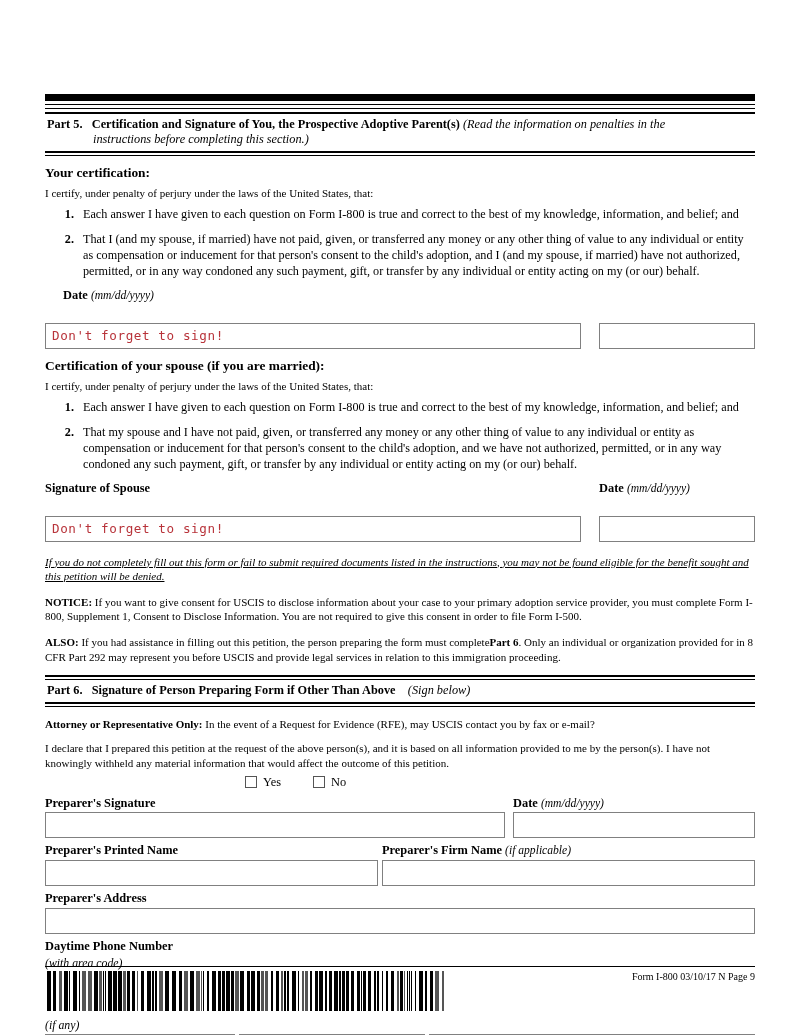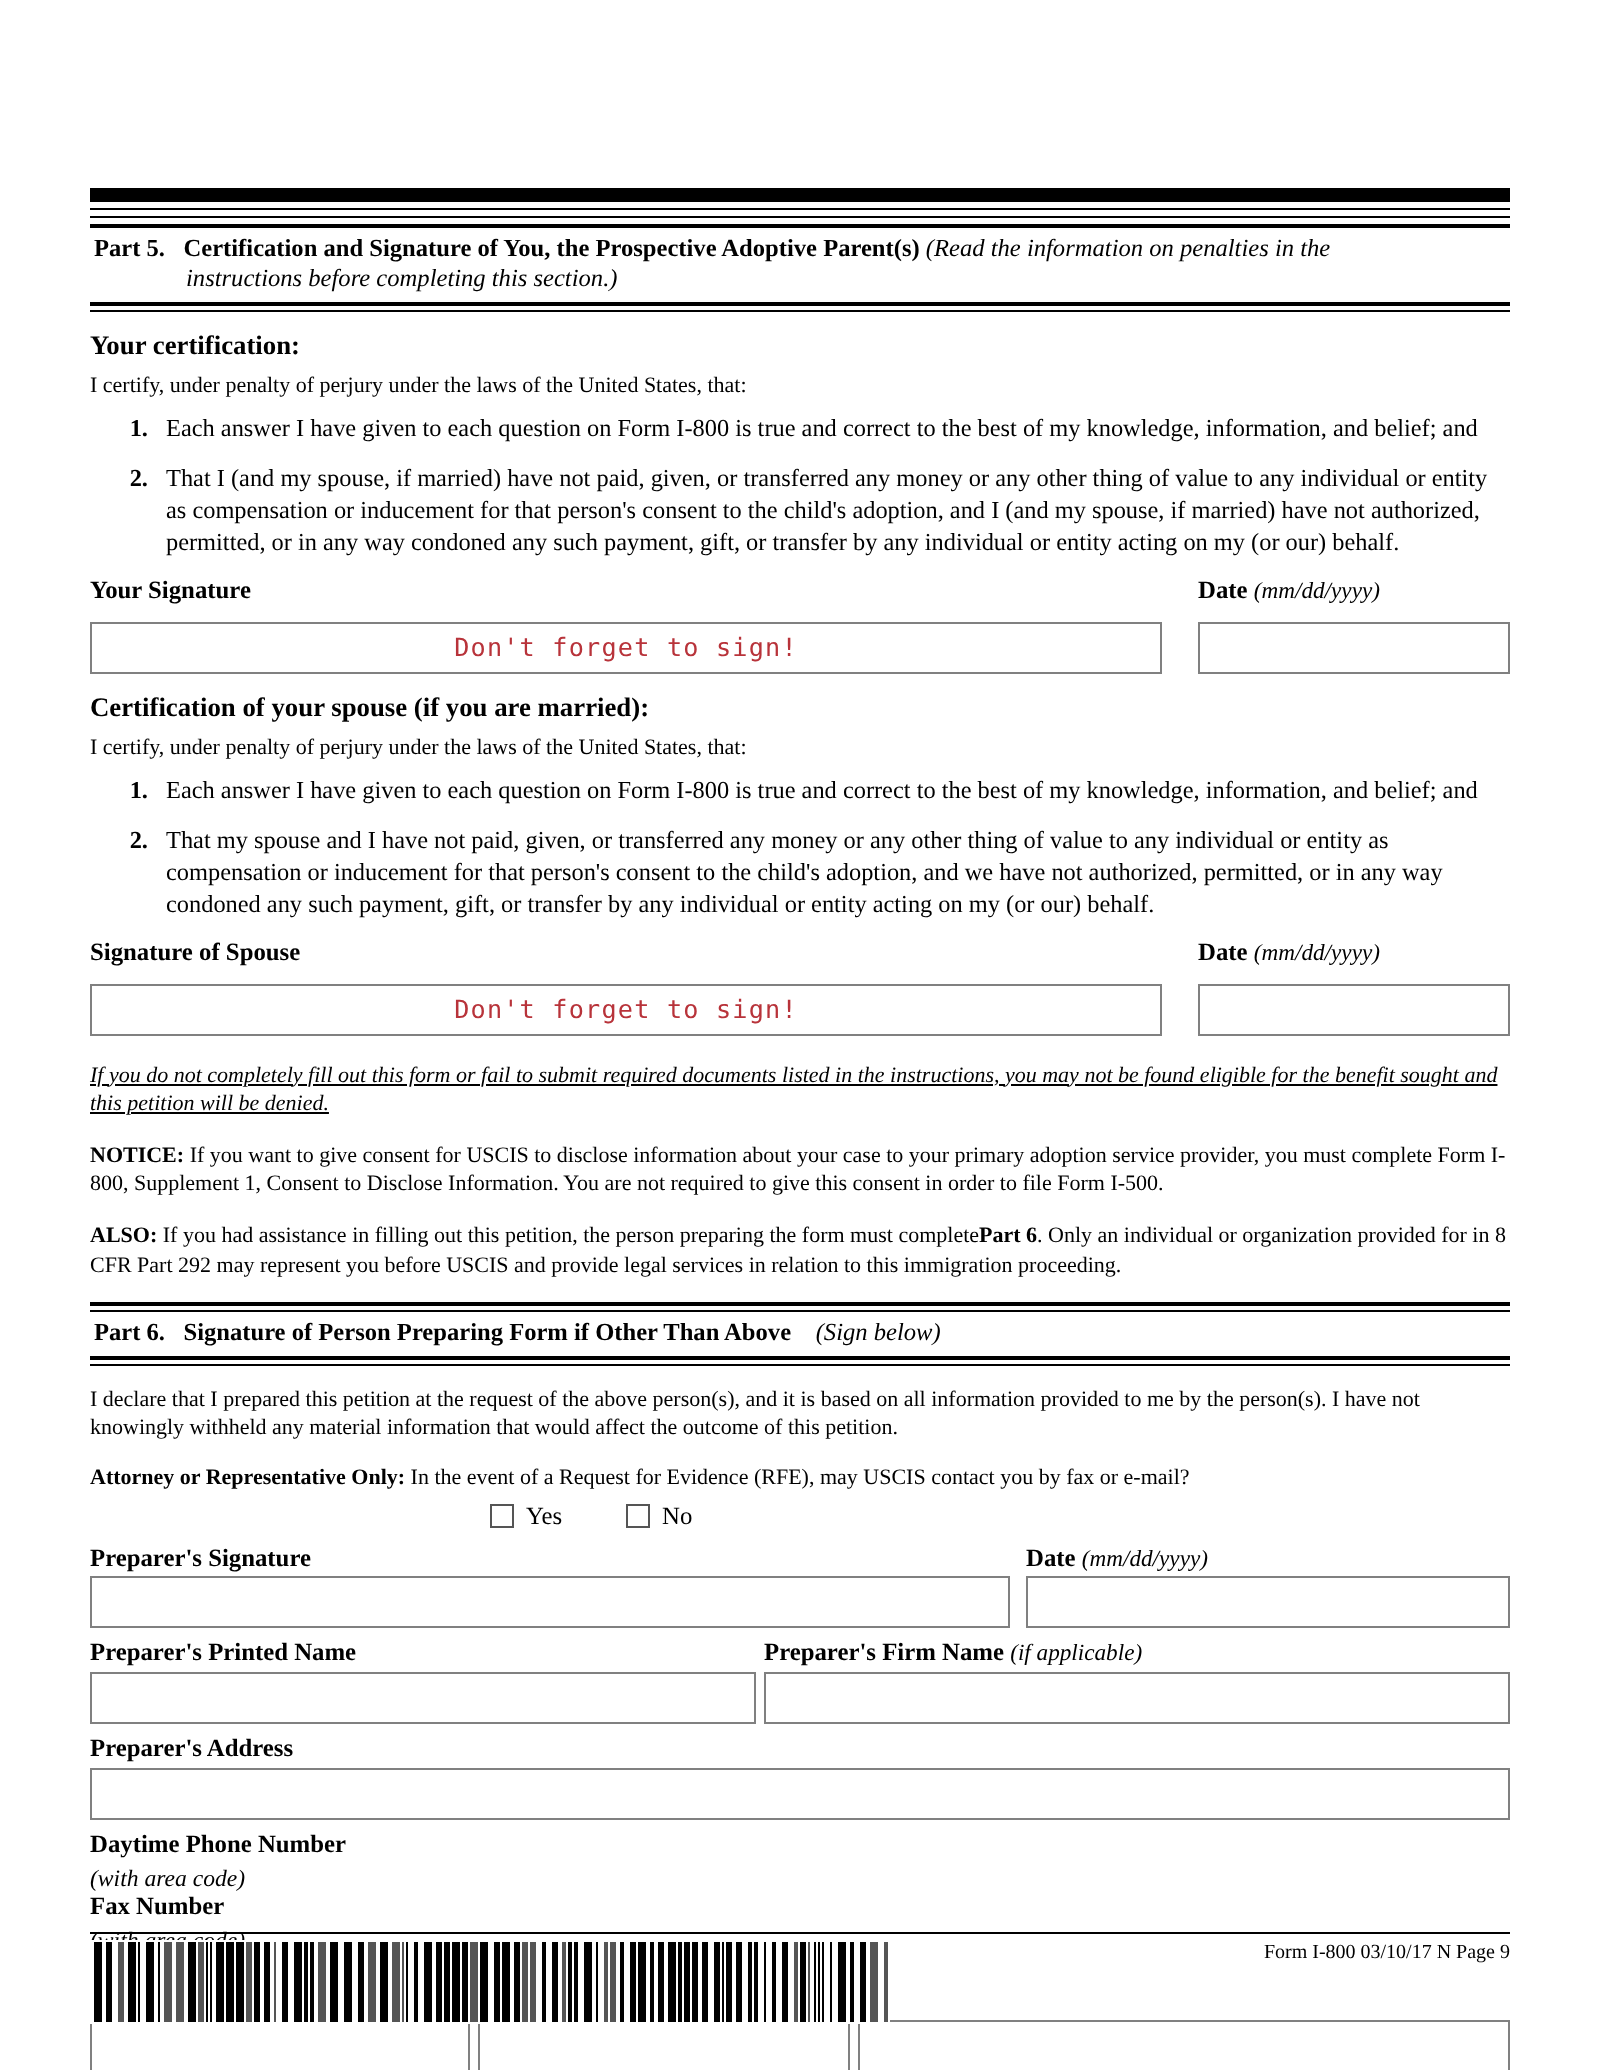--- a/index.html
+++ b/index.html
@@ -124,22 +124,21 @@
     letter-spacing: 0.6px;
     padding: 4px 6px 0 6px;
     white-space: nowrap;
     overflow: hidden;
   }
 
   .sig-row {
     display: flex;
     gap: 0;
     align-items: flex-end;
-    margin-top: 6px;
-    text-align: center;
+    margin-top: 18px;
   }
   .sig-left { width: 536px; }
   .sig-spacer { width: 18px; }
   .sig-right { width: 156px; }
 
   .labels-row {
     display: flex;
     align-items: flex-end;
     margin-top: 6px;
   }
@@ -229,21 +228,20 @@
 
     <div class="para">I certify, under penalty of perjury under the laws of the United States, that:</div>
 
     <ol class="numlist">
       <li>Each answer I have given to each question on Form I-800 is true and correct to the best of my knowledge, information, and belief; and</li>
       <li>That I (and my spouse, if married) have not paid, given, or transferred any money or any other thing of value to any individual or entity as compensation or inducement for that person's consent to the child's adoption, and I (and my spouse, if married) have not authorized, permitted, or in any way condoned any such payment, gift, or transfer by any individual or entity acting on my (or our) behalf.</li>
     </ol>
 
     <div class="labels-row">
       <div class="lbl-sp" style="width:0"></div>
-      <div class="field-label lbl-sig">Your Signature</div>
       <div class="lbl-sp"></div>
       <div class="field-label lbl-date">
         <span>Date</span>
         <span class="it">(mm/dd/yyyy)</span>
       </div>
     </div>
     <div class="sig-row">
       <div class="box filled-red sig-left">Don't forget to sign!</div>
       <div class="sig-spacer"></div>
       <div class="box sig-right"></div>
@@ -297,26 +295,26 @@
       &nbsp;&nbsp;
       <span class="italic-note">(Sign below)</span>
     </div>
 
     <div>
       <div class="rule-med"></div>
       <div style="height:2px"></div>
       <div class="rule-thin"></div>
     </div>
 
-    <div class="para" style="margin-top:10px;">I declare that I prepared this petition at the request of the above person(s), and it is based on all information provided to me by the person(s).  I have not knowingly withheld any material information that would affect the outcome of this petition.</div>
-
     <div class="para" style="margin-top:10px;">
       <b>Attorney or Representative Only:</b>
       <span>In the event of a Request for Evidence (RFE), may USCIS contact you by fax or e-mail?</span>
     </div>
+
+    <div class="para" style="margin-top:10px;">I declare that I prepared this petition at the request of the above person(s), and it is based on all information provided to me by the person(s).  I have not knowingly withheld any material information that would affect the outcome of this petition.</div>
 
     <div class="checkbox-row">
       <span class="cbox"></span>
       <span class="cb-label">Yes</span>
       <span class="cbox"></span>
       <span>No</span>
     </div>
 
     <div class="prep-row" style="margin-top:6px;">
       <div class="prep-col field-label" style="width:460px;">Preparer's Signature</div>

